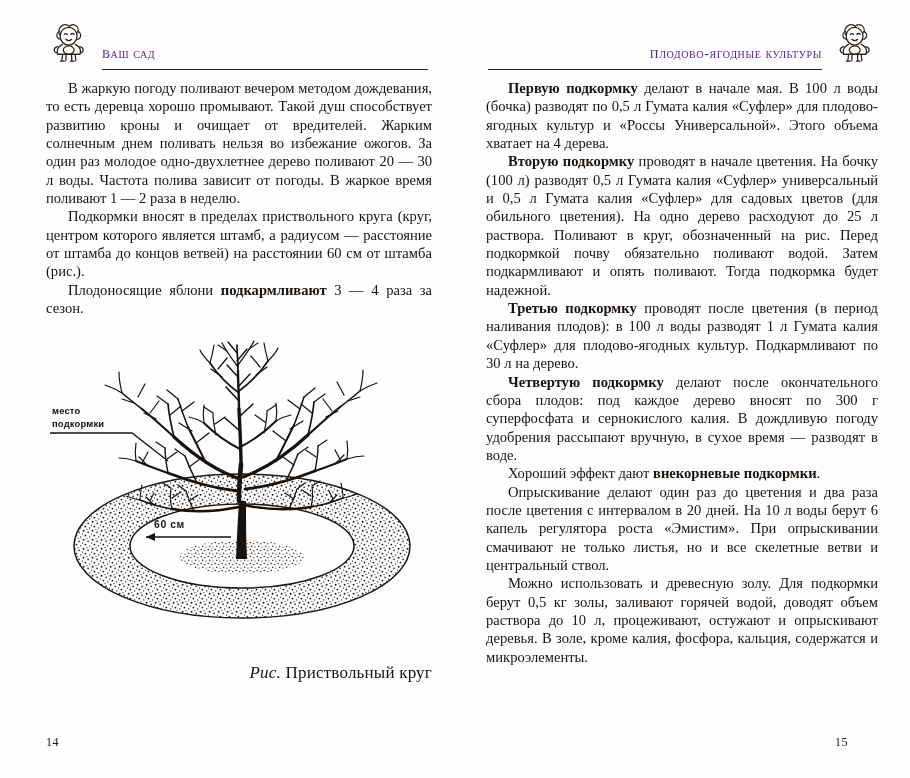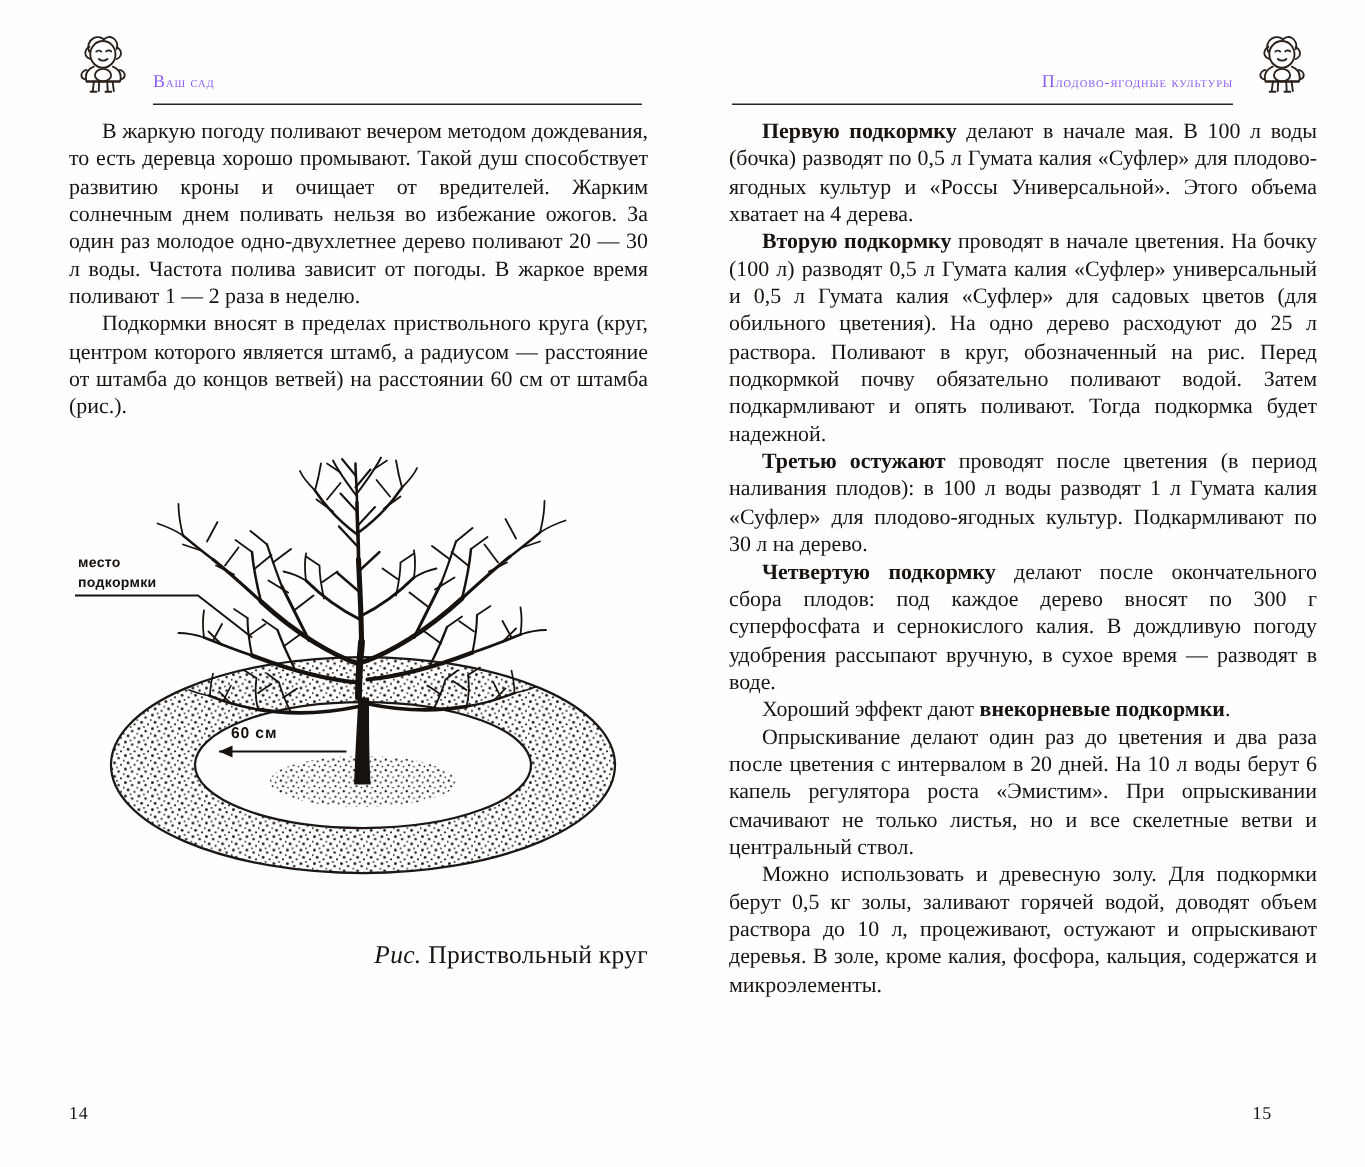--- a/index.html
+++ b/index.html
@@ -48,25 +48,25 @@
     width: 46px;
     height: 44px;
     flex: 0 0 46px;
     position: relative;
     top: 2px;
   }
   .mascot svg { display: block; width: 46px; height: 44px; }
 
   .runhead-title {
     font-family: "Liberation Serif", "DejaVu Serif", serif;
-    font-size: 10px;
+    font-size: 14px;
     letter-spacing: 0.6px;
     font-variant: small-caps;
     text-transform: lowercase;
-    color: #8b5cf6;
+    color: #4c1d95;
     white-space: nowrap;
     padding-bottom: 1px;
   }
   .runhead-title::first-letter { font-size: 17.5px; }
 
   .rule {
     height: 1.4px;
     background: #2b2320;
     margin-top: 5px;
   }
@@ -162,20 +162,23 @@
             </svg>
           </span>
           <span class="runhead-title">Ваш сад</span>
         </div>
         <div class="rule"></div>
       </div>
 
       <div class="col">
         <p>В жаркую погоду поливают вечером методом дождевания, то есть деревца хорошо промывают. Такой душ способствует развитию кроны и очищает от вредителей. Жарким солнечным днем поливать нельзя во избежание ожогов. За один раз молодое одно-двухлетнее дерево поливают 20 — 30 л воды. Частота полива зависит от погоды. В жаркое время поливают 1 — 2 раза в неделю.</p>
         <p>Подкормки вносят в пределах приствольного круга (круг, центром которого является штамб, а радиусом — расстояние от штамба до концов ветвей) на расстоянии 60 см от штамба (рис.).</p>
+        <p>
+          <span>Плодоносящие яблони </span><b>подкармливают</b><span> 3 — 4 раза за сезон.</span>
+        </p>
       </div>
 
       <div class="figure">
         <svg viewBox="0 0 386 330" xmlns="http://www.w3.org/2000/svg" width="386" height="330">
           <defs>
 
             <pattern id="stipple" width="9" height="9" patternUnits="userSpaceOnUse">
               <rect width="9" height="9" fill="#ffffff"></rect>
               <circle cx="1.6" cy="1.8" r="0.95" fill="#1d1713"></circle>
               <circle cx="6.1" cy="3.4" r="0.8" fill="#1d1713"></circle>
@@ -341,21 +344,21 @@
       </div>
 
       <div class="col">
         <p>
           <b>Первую подкормку</b><span> делают в начале мая. В 100 л воды (бочка) разводят по 0,5 л Гумата калия «Суфлер» для плодово-ягодных культур и «Россы Универсальной». Этого объема хватает на 4 дерева.</span>
         </p>
         <p>
           <b>Вторую подкормку</b><span> проводят в начале цветения. На бочку (100 л) разводят 0,5 л Гумата калия «Суфлер» универсальный и 0,5 л Гумата калия «Суфлер» для садовых цветов (для обильного цветения). На одно дерево расходуют до 25 л раствора. Поливают в круг, обозначенный на рис. Перед подкормкой почву обязательно поливают водой. Затем подкармливают и опять поливают. Тогда подкормка будет надежной.</span>
         </p>
         <p>
-          <b>Третью остужают</b><span> проводят после цветения (в период наливания плодов): в 100 л воды разводят 1 л Гумата калия «Суфлер» для плодово-ягодных культур. Подкармливают по 30 л на дерево.</span>
+          <b>Третью подкормку</b><span> проводят после цветения (в период наливания плодов): в 100 л воды разводят 1 л Гумата калия «Суфлер» для плодово-ягодных культур. Подкармливают по 30 л на дерево.</span>
         </p>
         <p>
           <b>Четвертую подкормку</b><span> делают после окончательного сбора плодов: под каждое дерево вносят по 300 г суперфосфата и сернокислого калия. В дождливую погоду удобрения рассыпают вручную, в сухое время — разводят в воде.</span>
         </p>
         <p>
           <span>Хороший эффект дают </span><b>внекорневые подкормки</b><span>.</span>
         </p>
         <p>Опрыскивание делают один раз до цветения и два раза после цветения с интервалом в 20 дней. На 10 л воды берут 6 капель регулятора роста «Эмистим». При опрыскивании смачивают не только листья, но и все скелетные ветви и центральный ствол.</p>
         <p>Можно использовать и древесную золу. Для подкормки берут 0,5 кг золы, заливают горячей водой, доводят объем раствора до 10 л, процеживают, остужают и опрыскивают деревья. В золе, кроме калия, фосфора, кальция, содержатся и микроэлементы.</p>
       </div>

